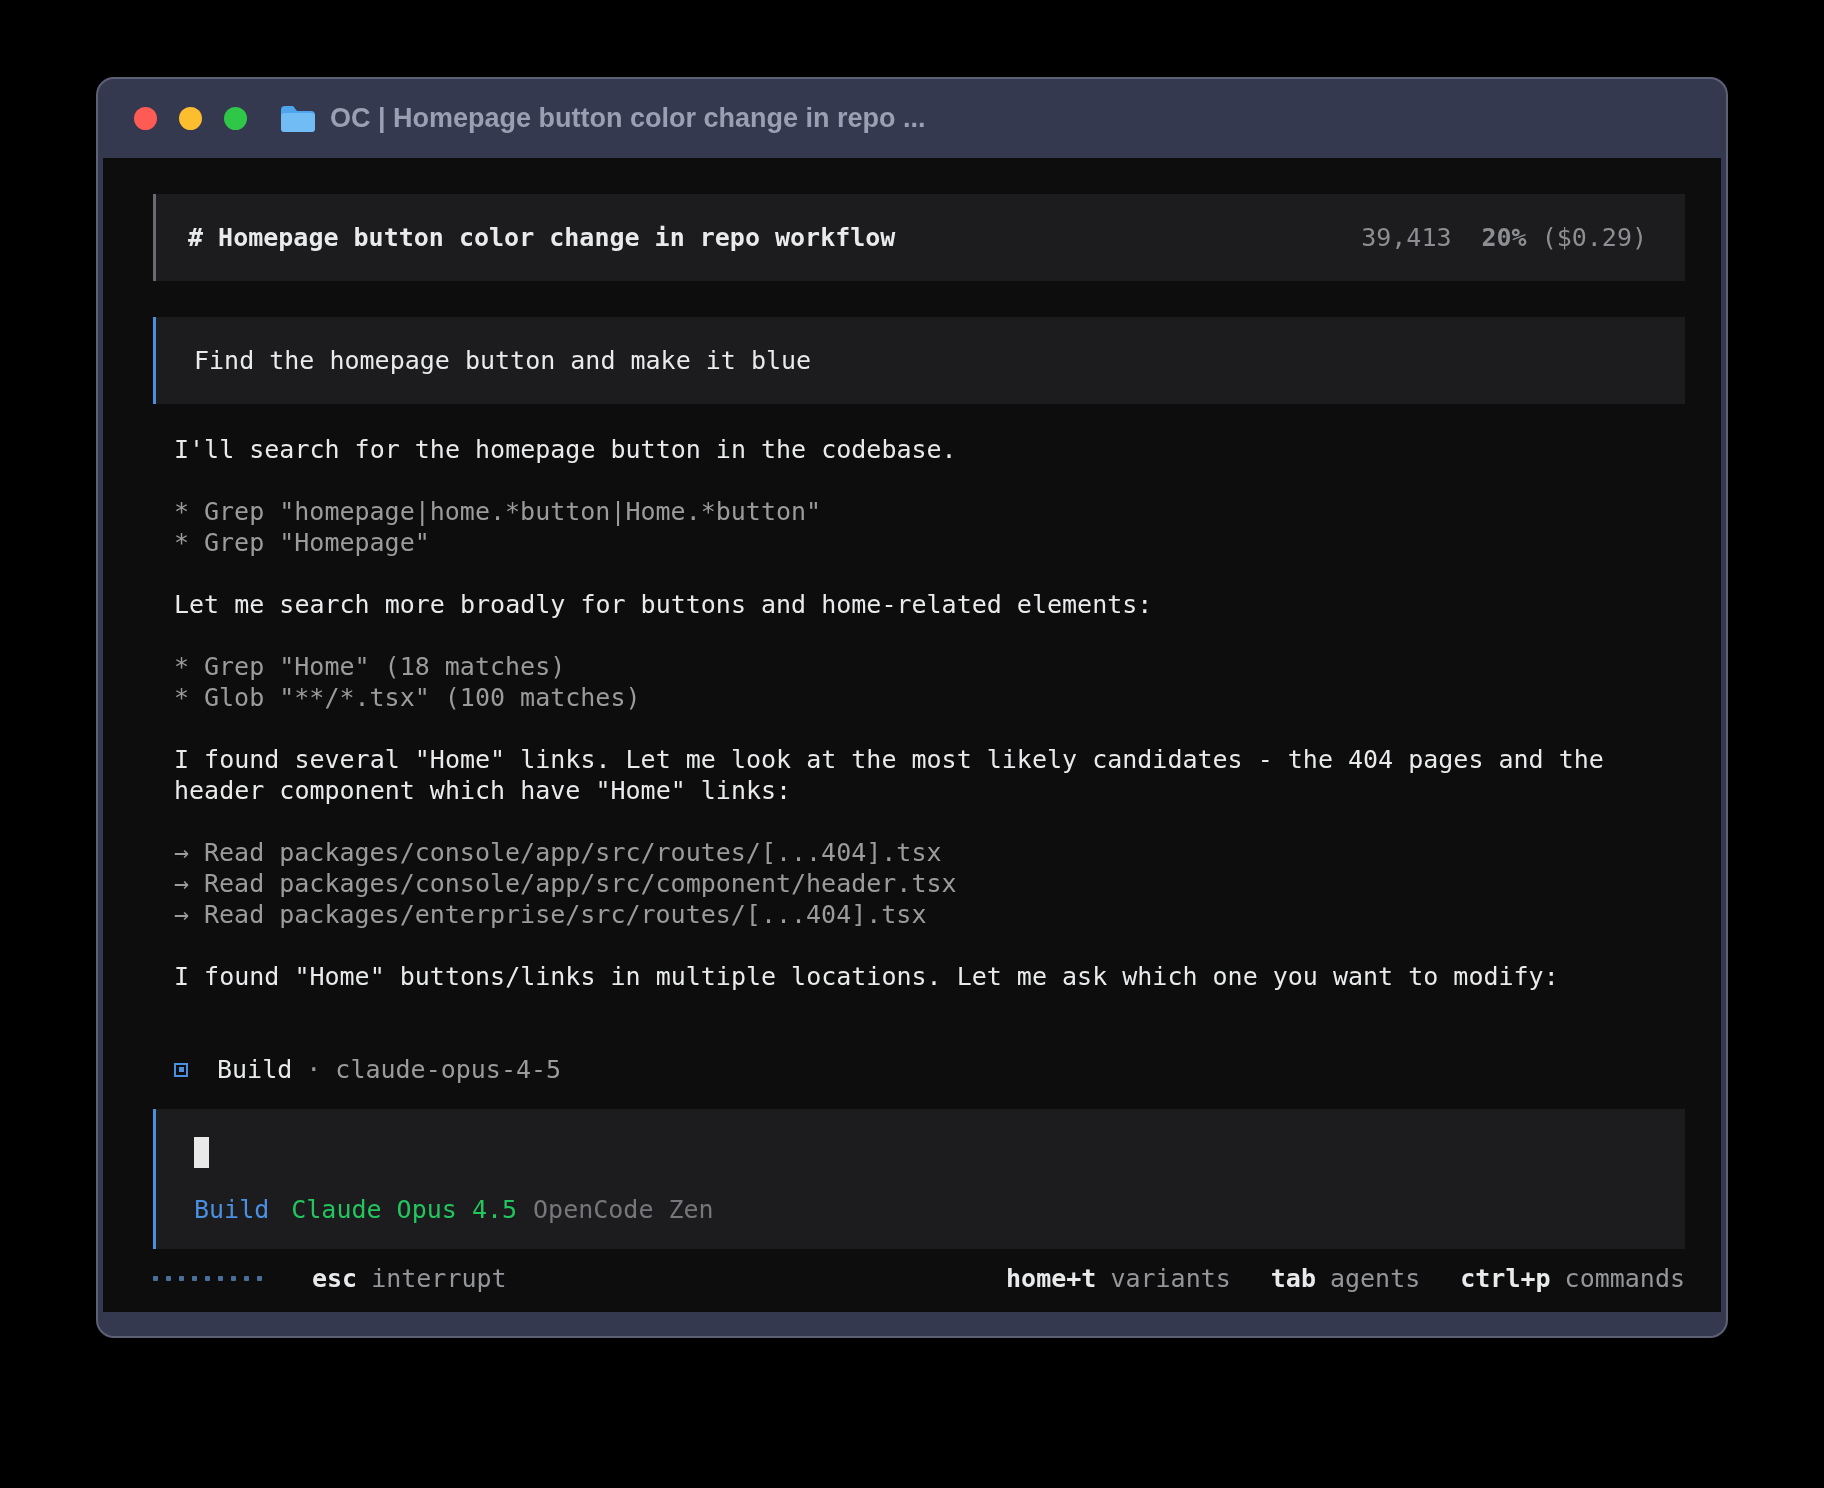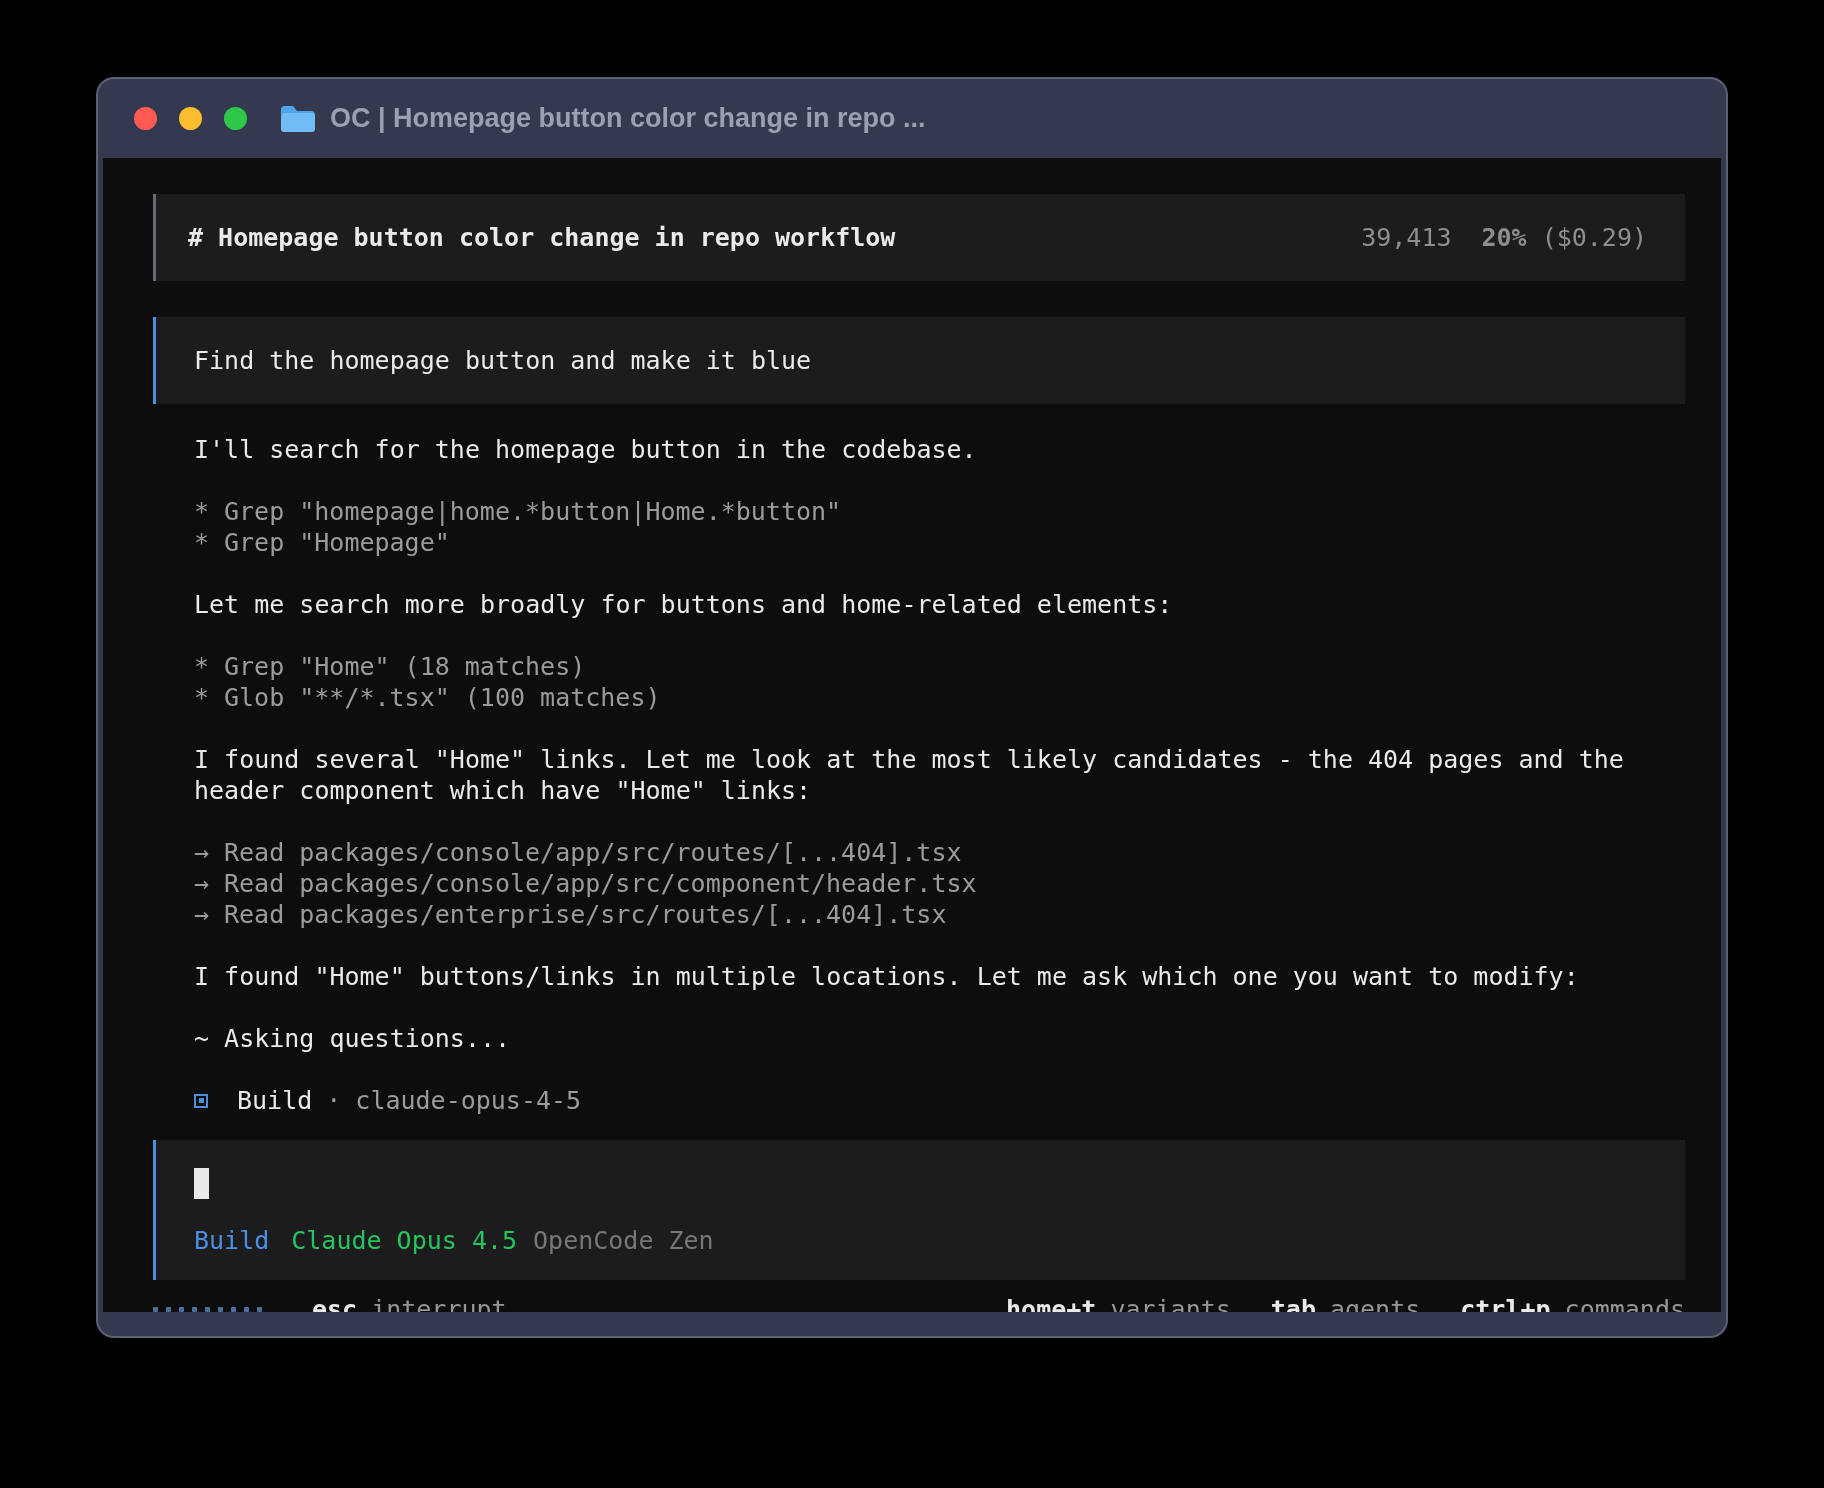--- a/index.html
+++ b/index.html
@@ -59,21 +59,21 @@
     display:flex; justify-content:space-between; align-items:center;padding-left:32px;
   }
   .header-title { font-weight:bold; white-space:nowrap; }
   .header-stats { display:flex; color:#8d8e92; white-space:nowrap; }
   .stat-tokens { margin-right:30px; }
   .stat-pct    { margin-right:15px;font-weight:bold; }
 
   .user-panel { border-left-color:#4a8fe0; margin-top:36px; }
 
   .lines { margin-top:30px; }
-  .line  { margin-left:41px; min-height:31px; white-space:pre-wrap; max-width:1491px; }
+  .line  { margin-left:21px; min-height:31px; white-space:pre-wrap; max-width:1491px; }
   .blank { height:31px; }
   .muted { color:#9b9b9c; }
   .prefix { display:inline-block; width:15px; margin-right:15px; }
 
   .agent-line { display:flex; align-items:center; }
   .agent-icon {
     width:14px; height:14px;
     border:2.5px solid #4a8fe0;
     position:relative;
     margin-right:29px;
@@ -162,21 +162,20 @@
       <div class="blank"></div>
 
       <div class="line muted"><span class="prefix">→</span><span>Read packages/console/app/src/routes/[...404].tsx</span></div>
       <div class="line muted"><span class="prefix">→</span><span>Read packages/console/app/src/component/header.tsx</span></div>
       <div class="line muted"><span class="prefix">→</span><span>Read packages/enterprise/src/routes/[...404].tsx</span></div>
       <div class="blank"></div>
 
       <div class="line">I found "Home" buttons/links in multiple locations. Let me ask which one you want to modify:</div>
       <div class="blank"></div>
 
-      <div class="line">~ Asking questions...</div>
       <div class="blank"></div>
 
       <div class="line agent-line">
         <span class="agent-icon"></span>
         <span class="agent-name">Build</span>
         <span class="agent-sep muted">·</span>
         <span class="muted">claude-opus-4-5</span>
       </div>
 
     </div>

